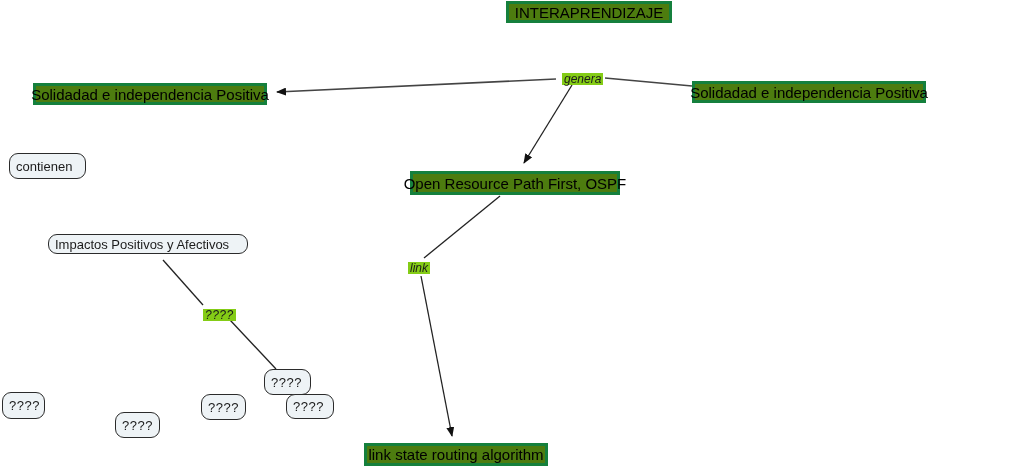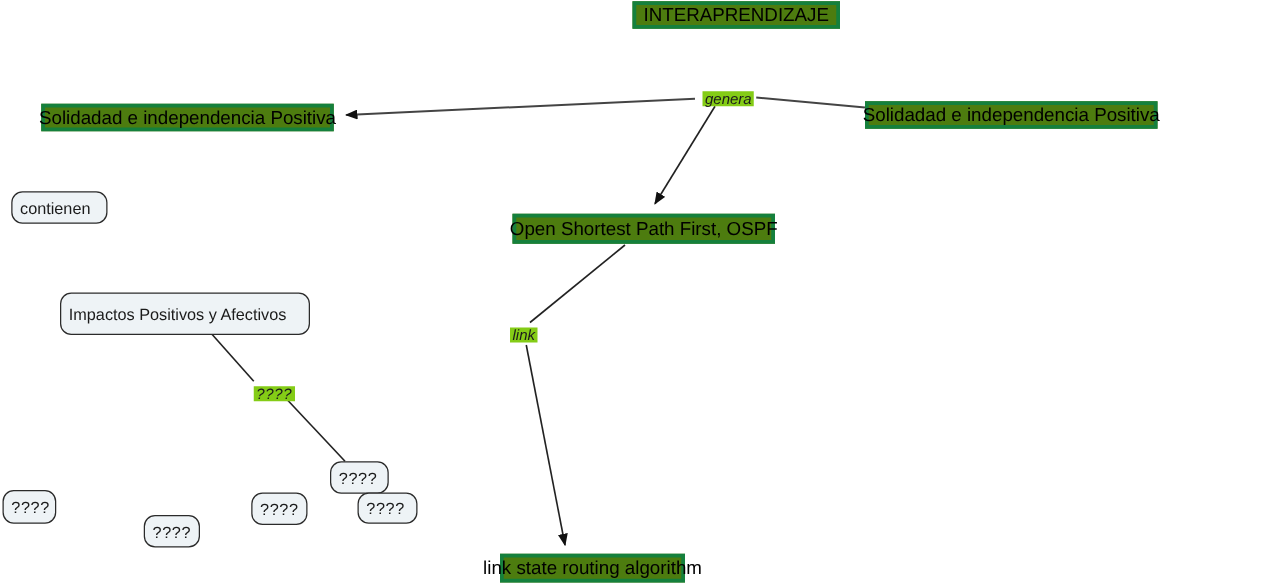--- a/index.html
+++ b/index.html
@@ -103,32 +103,32 @@
   <div class="box-node" style="left:33px; top:83px; width:234px; height:22px;">
     <span>Solidadad e independencia Positiva</span>
   </div>
 
   <div class="box-node" style="left:692px; top:81px; width:234px; height:22px;">
     <span>Solidadad e independencia Positiva</span>
   </div>
 
 
   <div class="box-node" style="left:410px; top:171px; width:210px; height:24px;">
-    <span>Open Shortest Path First, OSPF</span>
+    <span>Open Resource Path First, OSPF</span>
   </div>
 
-  <div class="box-node" style="left:364px; top:443px; width:148px; height:23px;margin-left:36px;">
+  <div class="box-node" style="left:364px; top:443px; width:184px; height:23px;">
     <span>link state routing algorithm</span>
   </div>
 
   <div class="round-node" style="left:9px; top:153px; width:77px; height:26px;">
     <span>contienen</span>
   </div>
 
-  <div class="round-node" style="left:48px; top:234px; width:200px; height:34px;">
+  <div class="round-node" style="left:48px; top:234px; width:200px; height:20px;">
     <span>Impactos Positivos y Afectivos</span>
   </div>
 
   <div class="round-node" style="left:264px; top:369px; width:47px; height:26px;">
     <span class="qmark">????</span>
   </div>
 
   <div class="round-node" style="left:286px; top:394px; width:48px; height:25px;">
     <span class="qmark">????</span>
   </div>

